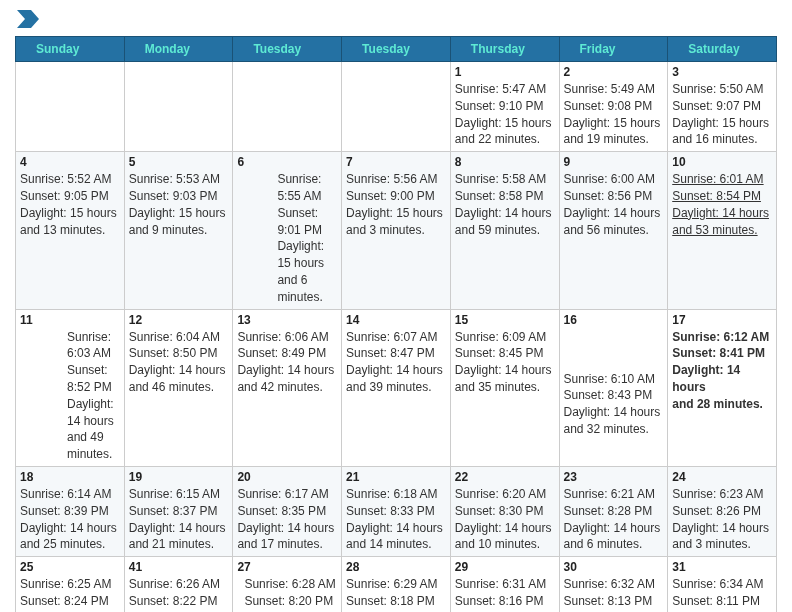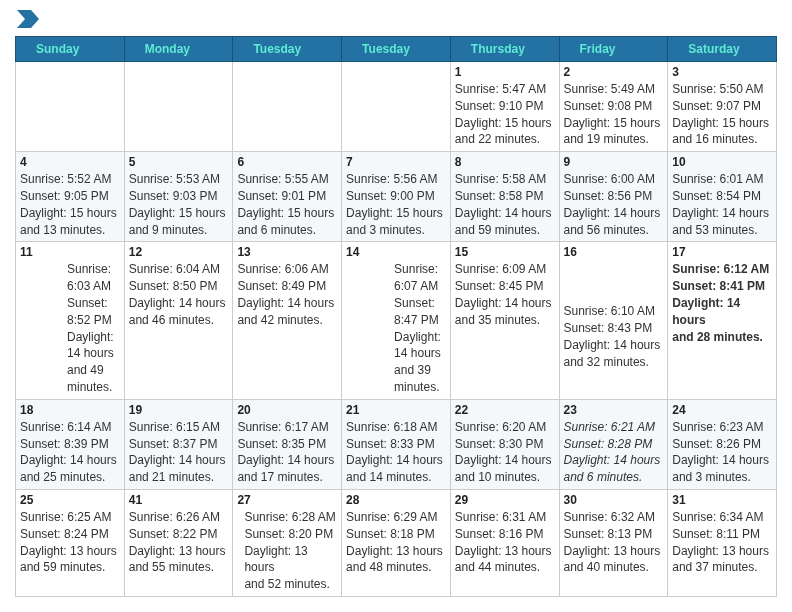--- a/index.html
+++ b/index.html
@@ -160,21 +160,21 @@
           </td>
           <td>
             <div class="day-number">5</div>
             <div class="day-info" style="white-space: pre-line;">Sunrise: 5:53 AM
 Sunset: 9:03 PM
 Daylight: 15 hours
 and 9 minutes.</div>
           </td>
           <td>
             <div class="day-number">6</div>
-            <div class="day-info" style="white-space: pre-line;">Sunrise: 5:55 AM
+            <div class="day-info" style="white-space: pre-line; margin-left: 40px;">Sunrise: 5:55 AM
 Sunset: 9:01 PM
 Daylight: 15 hours
 and 6 minutes.</div>
           </td>
           <td>
             <div class="day-number">7</div>
             <div class="day-info" style="white-space: pre-line;">Sunrise: 5:56 AM
 Sunset: 9:00 PM
 Daylight: 15 hours
 and 3 minutes.</div>
@@ -188,21 +188,21 @@
           </td>
           <td>
             <div class="day-number">9</div>
             <div class="day-info" style="white-space: pre-line;">Sunrise: 6:00 AM
 Sunset: 8:56 PM
 Daylight: 14 hours
 and 56 minutes.</div>
           </td>
           <td>
             <div class="day-number">10</div>
-            <div class="day-info" style="white-space: pre-line;">Sunrise: 6:01 AM
+            <div class="day-info" style="white-space: pre-line; text-decoration: underline;">Sunrise: 6:01 AM
 Sunset: 8:54 PM
 Daylight: 14 hours
 and 53 minutes.</div>
           </td>
         </tr>
         <tr>
           <td>
             <div class="day-number">11</div>
             <div class="day-info" style="white-space: pre-line; margin-left: 47px;">Sunrise: 6:03 AM
 Sunset: 8:52 PM
@@ -218,21 +218,21 @@
           </td>
           <td>
             <div class="day-number">13</div>
             <div class="day-info" style="white-space: pre-line;">Sunrise: 6:06 AM
 Sunset: 8:49 PM
 Daylight: 14 hours
 and 42 minutes.</div>
           </td>
           <td>
             <div class="day-number">14</div>
-            <div class="day-info" style="white-space: pre-line; margin-left: 48px;">Sunrise: 6:07 AM
+            <div class="day-info" style="white-space: pre-line;">Sunrise: 6:07 AM
 Sunset: 8:47 PM
 Daylight: 14 hours
 and 39 minutes.</div>
           </td>
           <td>
             <div class="day-number">15</div>
             <div class="day-info" style="white-space: pre-line;">Sunrise: 6:09 AM
 Sunset: 8:45 PM
 Daylight: 14 hours
 and 35 minutes.</div>
@@ -283,21 +283,21 @@
           </td>
           <td>
             <div class="day-number">22</div>
             <div class="day-info" style="white-space: pre-line;">Sunrise: 6:20 AM
 Sunset: 8:30 PM
 Daylight: 14 hours
 and 10 minutes.</div>
           </td>
           <td>
             <div class="day-number">23</div>
-            <div class="day-info" style="white-space: pre-line; font-style: italic;">Sunrise: 6:21 AM
+            <div class="day-info" style="white-space: pre-line;">Sunrise: 6:21 AM
 Sunset: 8:28 PM
 Daylight: 14 hours
 and 6 minutes.</div>
           </td>
           <td>
             <div class="day-number">24</div>
             <div class="day-info" style="white-space: pre-line;">Sunrise: 6:23 AM
 Sunset: 8:26 PM
 Daylight: 14 hours
 and 3 minutes.</div>

